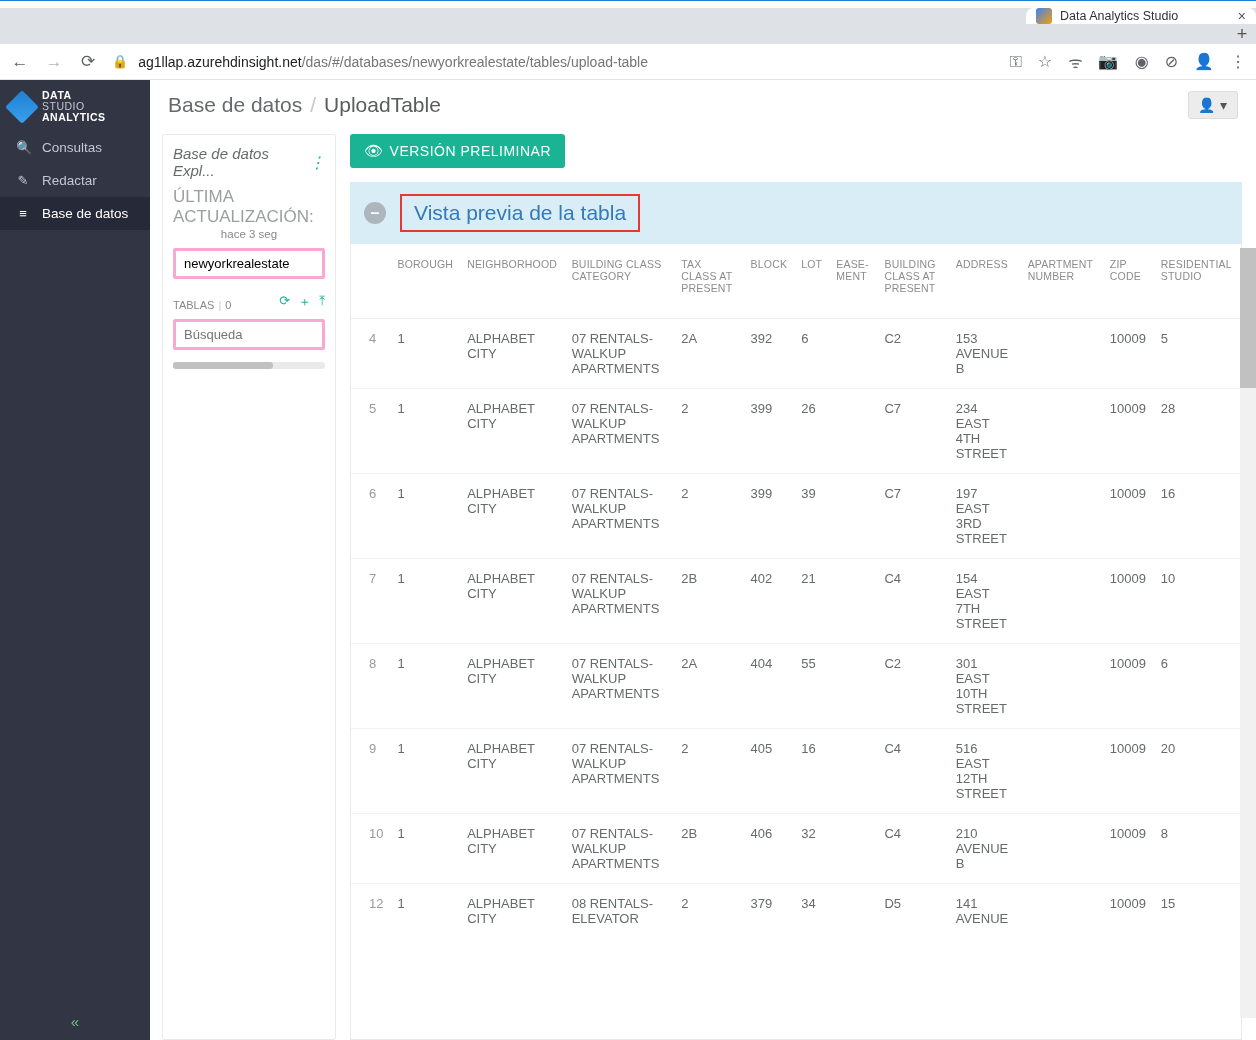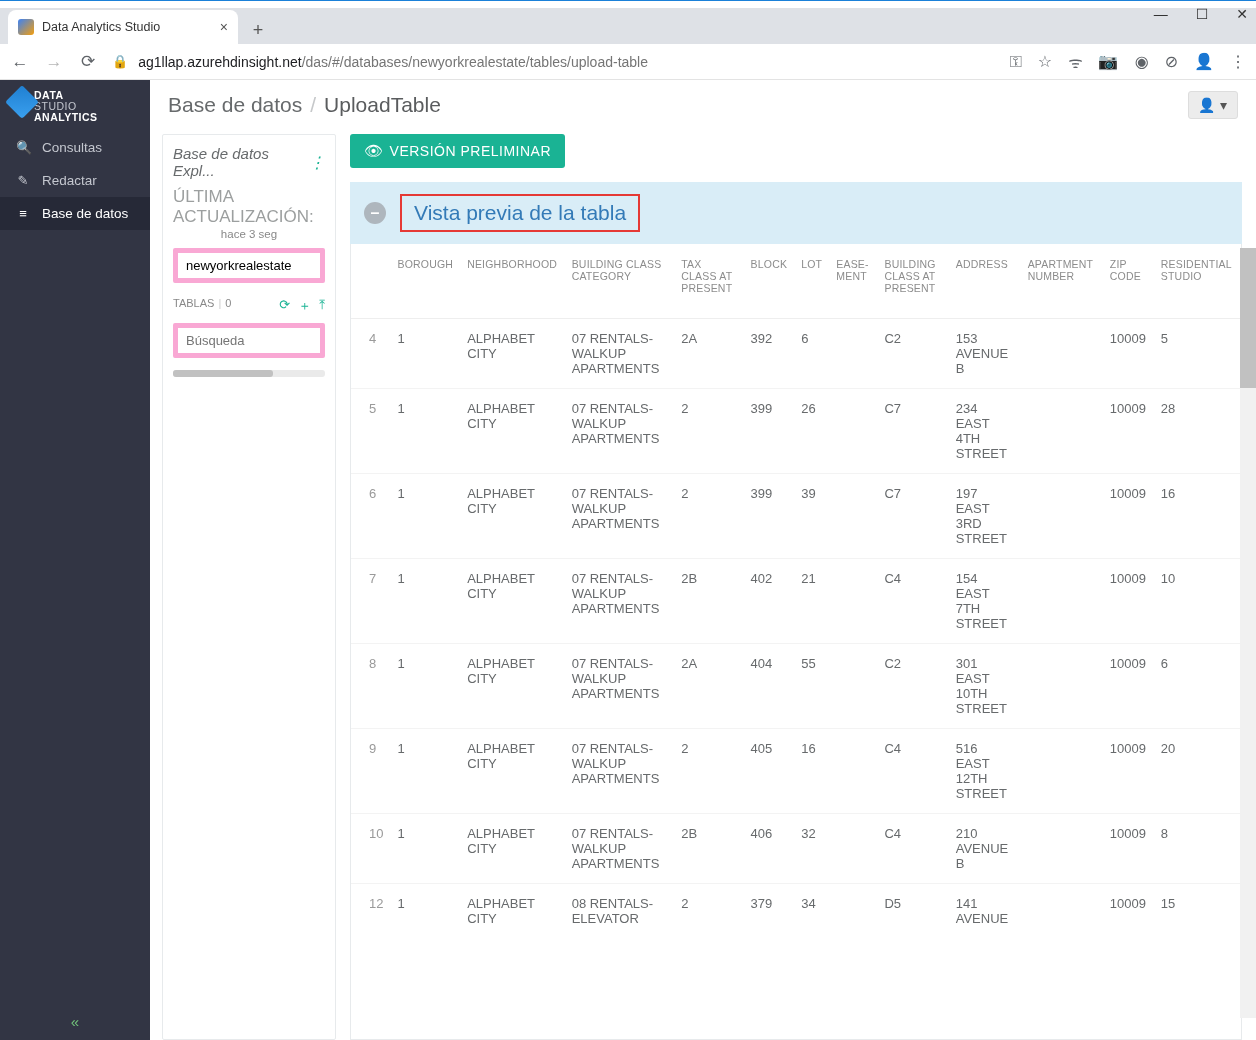--- a/index.html
+++ b/index.html
@@ -3,38 +3,38 @@
 <meta charset="utf-8">
 <style>
 * { margin: 0; padding: 0; box-sizing: border-box; font-family: "Segoe UI", Arial, sans-serif; }
 body { width: 1256px; height: 1040px; background: #fff; overflow: hidden; }
 
 
 .titlebar { height: 8px; background: #fff; border-top: 1px solid #1a80d8; }
 .win-controls { position: absolute; top: 6px; right: 8px; display: flex; gap: 28px; color: #333; font-size: 14px; }
 .win-controls span { cursor: pointer; }
 
-.tabbar { height: 36px; background: #dee1e6; display: flex; align-items: flex-end; padding-left: 8px; }
+.tabbar { height: 36px; background: #dee1e6; display: flex; align-items: flex-end; padding-left: 8px; flex-direction: column; }
 .tab { background: #fff; height: 34px; min-width: 230px; border-radius: 8px 8px 0 0; display: flex; align-items: center; padding: 0 10px; font-size: 12.5px; color: #333; gap: 8px; position: relative; }
 .tab .favicon { width: 16px; height: 16px; background: linear-gradient(135deg,#3b82f6,#f59e0b); border-radius: 3px; }
 .tab .close { margin-left: auto; font-size: 14px; color: #555; }
 .newtab { width: 28px; height: 28px; display: flex; align-items: center; justify-content: center; color: #555; font-size: 18px; margin-left: 6px; cursor: pointer; }
 
 .addrbar { height: 36px; background: #fff; display: flex; align-items: center; padding: 0 10px; gap: 14px; border-bottom: 1px solid #e3e3e3; }
 .addrbar .navbtn { color: #5f6368; font-size: 17px; cursor: pointer; width: 20px; text-align: center; }
 .addrbar .navbtn.disabled { color: #b6b6b6; }
 .addrbar .url { flex: 1; display: flex; align-items: center; gap: 10px; font-size: 14px; color: #202124; }
 .addrbar .lock { color: #5f6368; font-size: 13px; }
 .addrbar .url-dim { color: #757575; }
 .addrbar .right-icons { display: flex; align-items: center; gap: 16px; color: #5f6368; font-size: 16px; }
 
 
 .app { display: flex; height: calc(1040px - 80px); }
 .sidebar { width: 150px; background: #323544; color: #c4c7cf; display: flex; flex-direction: column; font-size: 14px; }
-.logo { padding: 10px 10px 8px 10px; display: flex; align-items: flex-start; }
+.logo { padding: 10px 10px 8px 10px; display: flex; align-items: center; gap: 8px; }
 .logo .cube { width: 24px; height: 24px; background: linear-gradient(135deg,#1f7fd1,#3aa0ef); transform: rotate(45deg); border-radius: 3px; }
 .logo .txt { font-size: 10.5px; line-height: 1.05; letter-spacing: .5px; }
 .logo .txt b { font-weight: 700; color: #fff; }
 .navitem { padding: 9px 16px; display: flex; align-items: center; gap: 12px; cursor: pointer; font-size: 13.5px; }
 .navitem.active { background: #262937; color: #fff; }
 .nav-icon { width: 14px; text-align: center; font-size: 13px; }
 .sidebar .collapse { margin-top: auto; padding: 10px; text-align: center; color: #71c27a; font-size: 15px; }
 
 .main { flex: 1; background: #fff; display: flex; flex-direction: column; overflow: hidden; }
 .header { height: 50px; display: flex; align-items: center; padding: 0 18px; gap: 10px; }
@@ -43,22 +43,22 @@
 .breadcrumb .current { color: #5a5c5e; }
 .userbtn { margin-left: auto; background: #ececec; border: 1px solid #ddd; border-radius: 3px; padding: 5px 10px; display: flex; align-items: center; gap: 4px; cursor: pointer; color: #555; font-size: 14px; }
 
 .content { flex: 1; display: flex; gap: 14px; padding: 0 14px 0 0; overflow: hidden; }
 
 .explorer { width: 174px; background: #fff; border: 1px solid #e7eaec; border-radius: 2px; margin-left: 12px; margin-top: 4px; padding: 10px 10px; font-size: 13px; color: #676a6c; }
 .explorer h4 { font-size: 15px; font-weight: 400; display: flex; align-items: center; font-style: italic; }
 .explorer .dots { color: #1ab394; margin-left: auto; font-size: 16px; }
 .explorer .meta { font-size: 17px; color: #9c9f9f; margin-top: 8px; text-transform: uppercase; }
 .explorer .meta2 { font-size: 11.5px; color: #888; margin-top: 1px; text-align: center; }
-.explorer input { width: 100%; border: 5px solid #f9a8d4; padding: 5px 8px; font-size: 13px; margin-top: 8px; border-radius: 2px; }
-.explorer .tables-row { display: flex; align-items: flex-start; margin-top: 14px; font-size: 11px; color: #888; }
+.explorer input { width: 100%; border: 3px solid #f9a8d4; padding: 5px 8px; font-size: 13px; margin-top: 8px; border-radius: 2px; }
+.explorer .tables-row { display: flex; align-items: flex-end; margin-top: 14px; font-size: 11px; color: #888; }
 .explorer .tables-row .icons { margin-left: auto; display: flex; gap: 8px; color: #1ab394; font-size: 13px; }
 .explorer-scroll { height: 7px; background: #eaeaea; margin-top: 12px; border-radius: 3px; position: relative; }
 .explorer-scroll::after { content: ""; position: absolute; left: 0; top: 0; height: 100%; width: 100px; background: #c1c1c1; border-radius: 3px; }
 
 .panel { flex: 1; display: flex; flex-direction: column; margin-top: 4px; overflow: hidden; }
 .preview-btn { align-self: flex-start; background: #1ab394; color: #fff; border: none; padding: 8px 14px; font-size: 14px; letter-spacing: .5px; border-radius: 3px; display: flex; align-items: center; gap: 6px; cursor: pointer; margin-bottom: 14px; }
 .preview-btn .eye { font-size: 15px; }
 
 .accordion { background: #d9edf7; padding: 12px 14px; display: flex; align-items: center; gap: 14px; }
 .acc-toggle { width: 22px; height: 22px; border-radius: 50%; background: #aeb6bd; color: #fff; display: flex; align-items: center; justify-content: center; font-size: 16px; cursor: pointer; font-weight: bold; }

